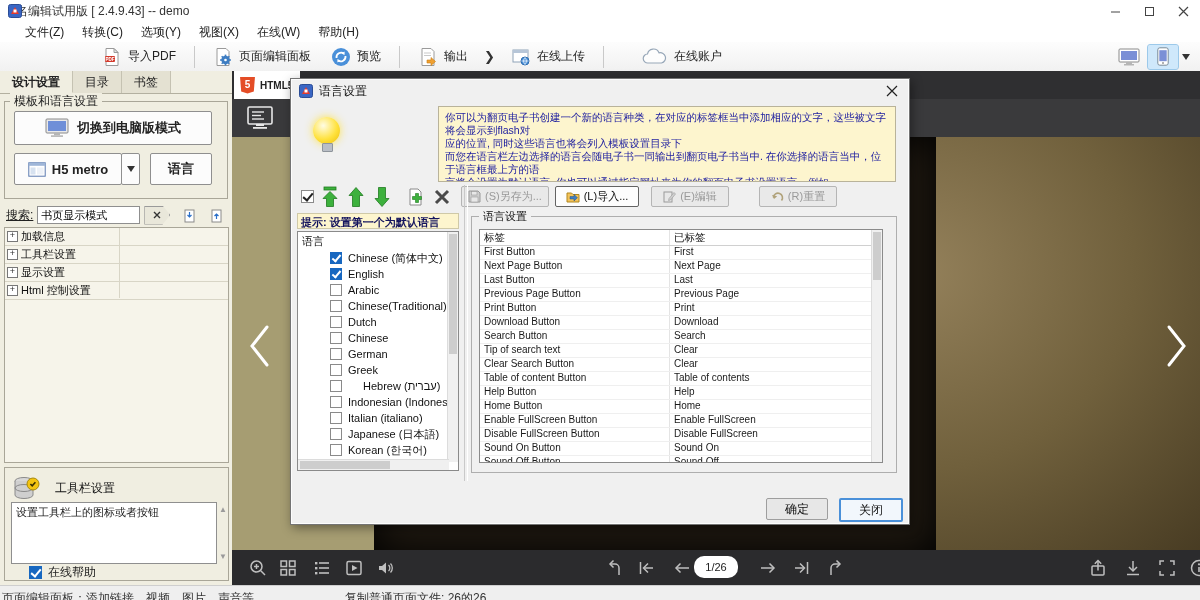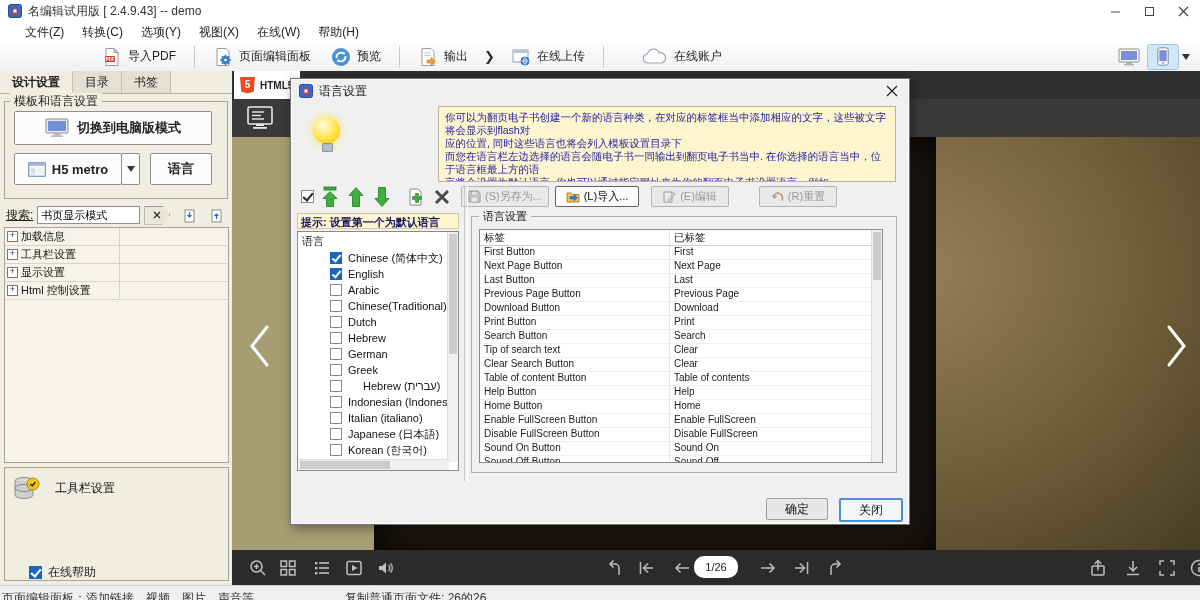--- a/index.html
+++ b/index.html
@@ -132,21 +132,21 @@
 <body>
 
 <div id="root">
 
   <div class="ab titlebar">
     <svg class="ab" style="left:8px;top:4px" width="14" height="14" viewBox="0 0 14 14">
       <rect x="0.5" y="0.5" width="13" height="13" rx="2" fill="#3a66c4" stroke="#2b4d96"></rect>
       <path d="M3 10 L7 3 L11 10 Z" fill="#e23b2e"></path>
       <rect x="5.5" y="5.5" width="3" height="3" fill="#fff"></rect>
     </svg>
-    <span class="title-text" style="margin-left:28px">名编辑试用版 [ 2.4.9.43] -- demo</span>
+    <span class="title-text" style="margin-left:16px">名编辑试用版 [ 2.4.9.43] -- demo</span>
     <div class="winbtns">
       <div class="winbtn">
         <svg width="11" height="11" viewBox="0 0 11 11">
             <line x1="1" y1="6" x2="10" y2="6" stroke="#444" stroke-width="1"></line>
           </svg>
       </div>
       <div class="winbtn">
         <svg width="11" height="11" viewBox="0 0 11 11">
             <rect x="1.5" y="1.5" width="8" height="8" fill="none" stroke="#444" stroke-width="1"></rect>
           </svg>
@@ -327,20 +327,25 @@
       </div>
     <div class="bottombox">
       <svg class="ab" style="left:6px;top:8px" width="30" height="26" viewBox="0 0 30 26">
         <ellipse cx="13" cy="5" rx="9" ry="3.5" fill="#d8d8d8" stroke="#8a8a8a"></ellipse>
         <path d="M4 5 V19 a9 3.5 0 0 0 18 0 V5" fill="#cfcfcf" stroke="#8a8a8a"></path>
         <ellipse cx="13" cy="12" rx="9" ry="3.5" fill="none" stroke="#8a8a8a"></ellipse>
         <circle cx="22" cy="8" r="6" fill="#f4c410" stroke="#a8890b"></circle>
         <path d="M19.4 8 l1.8 1.9 l3.2 -3.6" stroke="#3a3000" stroke-width="1.6" fill="none"></path>
       </svg>
       <span class="ab" style="left:50px;top:12px;font-size:12px;color:#111;">工具栏设置</span>
+      <div class="descbox">
+        <span>设置工具栏上的图标或者按钮</span>
+        <span class="sarrow" style="top:2px;">▲</span>
+        <span class="sarrow" style="bottom:2px;">▼</span>
+      </div>
       <div class="ab" style="left:24px;top:96px;display:flex;align-items:center;gap:6px;">
         <span class="cb checked"></span>
         <span style="font-size:12px;">在线帮助</span>
       </div>
     </div>
   </div>
 
   <div class="ab viewer">
     <div class="vbrown"></div>
     <div class="vbook"></div>
@@ -582,21 +587,21 @@
           <div class="langrow">
             <span class="cb"></span>
             <span style="white-space: nowrap;">Chinese(Traditional) (繁體中文)</span>
           </div>
           <div class="langrow">
             <span class="cb"></span>
             <span style="white-space: nowrap;">Dutch</span>
           </div>
           <div class="langrow">
             <span class="cb"></span>
-            <span style="white-space: nowrap;">Hebrew</span>
+            <span style="white-space: nowrap;">Chinese</span>
           </div>
           <div class="langrow">
             <span class="cb"></span>
             <span style="white-space: nowrap;">German</span>
           </div>
           <div class="langrow">
             <span class="cb"></span>
             <span style="white-space: nowrap;">Greek</span>
           </div>
           <div class="langrow">
@@ -650,26 +655,26 @@
           </div>
           <div class="trow">
             <span class="tc1">Last Button</span>
             <span class="tc2">Last</span>
           </div>
           <div class="trow">
             <span class="tc1">Previous Page Button</span>
             <span class="tc2">Previous Page</span>
           </div>
           <div class="trow">
+            <span class="tc1">Print Button</span>
+            <span class="tc2">Print</span>
+          </div>
+          <div class="trow">
             <span class="tc1">Download Button</span>
             <span class="tc2">Download</span>
-          </div>
-          <div class="trow">
-            <span class="tc1">Print Button</span>
-            <span class="tc2">Print</span>
           </div>
           <div class="trow">
             <span class="tc1">Search Button</span>
             <span class="tc2">Search</span>
           </div>
           <div class="trow">
             <span class="tc1">Tip of search text</span>
             <span class="tc2">Clear</span>
           </div>
           <div class="trow">

